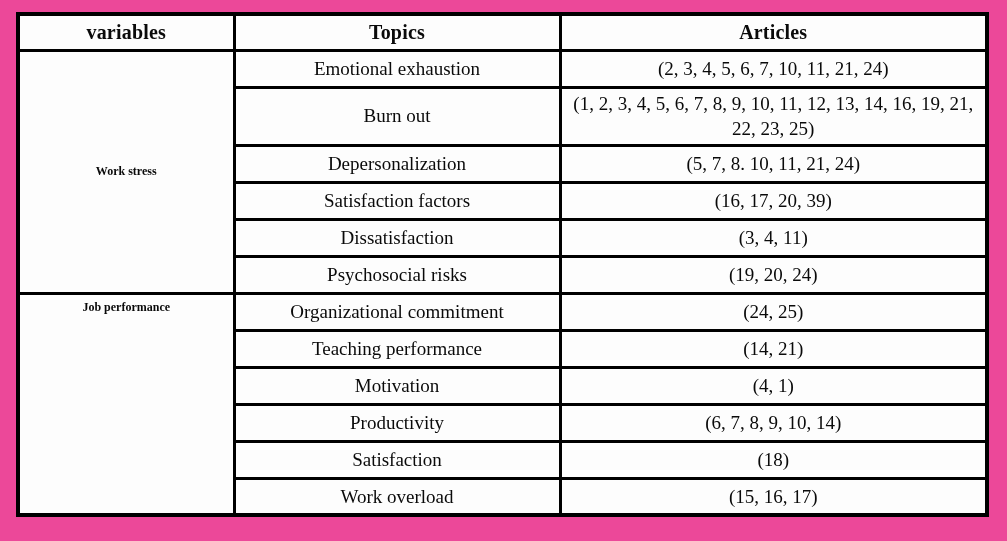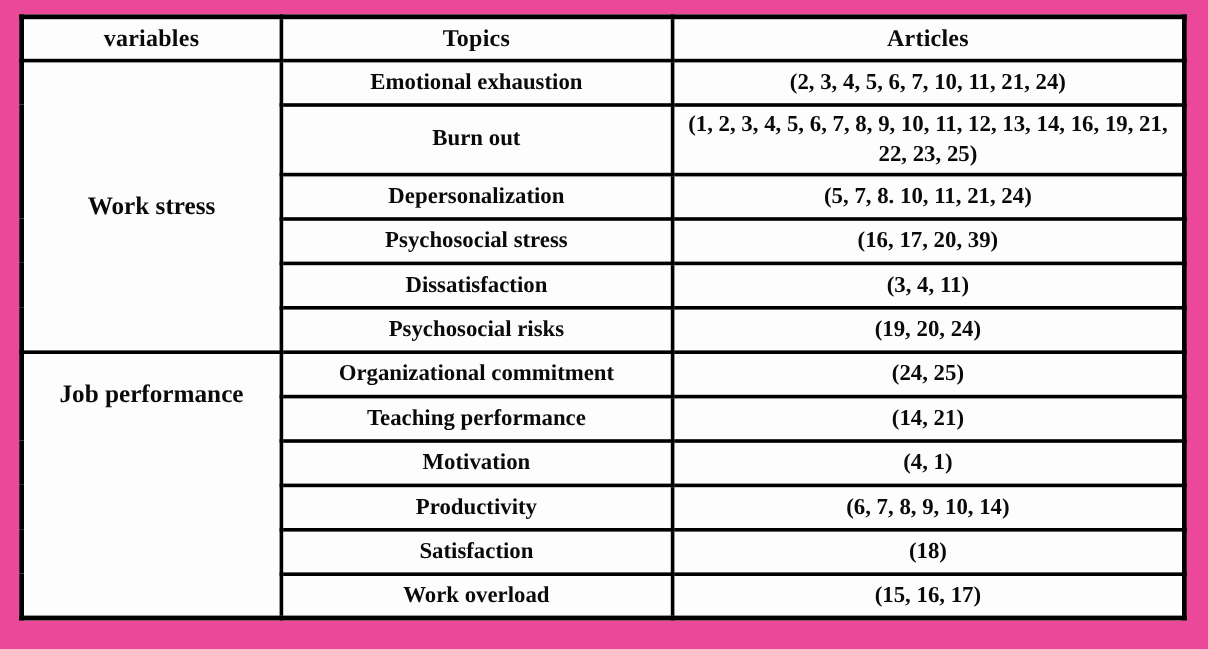--- a/index.html
+++ b/index.html
@@ -32,42 +32,41 @@
   table.review-table col.c-topic { width: 326px; }
   table.review-table col.c-art   { width: 427px; }
 
   table.review-table th,
   table.review-table td {
     border: 3px solid #000000;
     text-align: center;
     vertical-align: middle;
     padding: 2px 8px;
     overflow: hidden;
-    font-weight: bold;
   }
   table.review-table thead tr { height: 36px; }
   table.review-table tbody tr { height: 37px; }
 
   table.review-table th {
     font-weight: bold;
     font-size: 20px;
     letter-spacing: 0.2px;
   }
   td.topic, td.articles {
     font-size: 19px;
     line-height: 1.35;
   }
   td.variable {
     font-weight: bold;
-    font-size: 21px;
+    font-size: 12px;
     vertical-align: middle;
   }
   td.variable.top {
     vertical-align: top;
-    padding-top: 21px;
+    padding-top: 5px;
   }
 </style>
 </head>
 <body>
 
 <div class="page">
   <table class="review-table">
     <colgroup>
       <col class="c-var">
         <col class="c-topic">
@@ -88,21 +87,21 @@
         </tr>
         <tr>
           <td class="topic">Burn out</td>
           <td class="articles">(1, 2, 3, 4, 5, 6, 7, 8, 9, 10, 11, 12, 13, 14, 16, 19, 21, 22, 23, 25)</td>
         </tr>
         <tr>
           <td class="topic">Depersonalization</td>
           <td class="articles">(5, 7, 8. 10, 11, 21, 24)</td>
         </tr>
         <tr>
-          <td class="topic">Psychosocial stress</td>
+          <td class="topic">Satisfaction factors</td>
           <td class="articles">(16, 17, 20, 39)</td>
         </tr>
         <tr>
           <td class="topic">Dissatisfaction</td>
           <td class="articles">(3, 4, 11)</td>
         </tr>
         <tr>
           <td class="topic">Psychosocial risks</td>
           <td class="articles">(19, 20, 24)</td>
         </tr>

